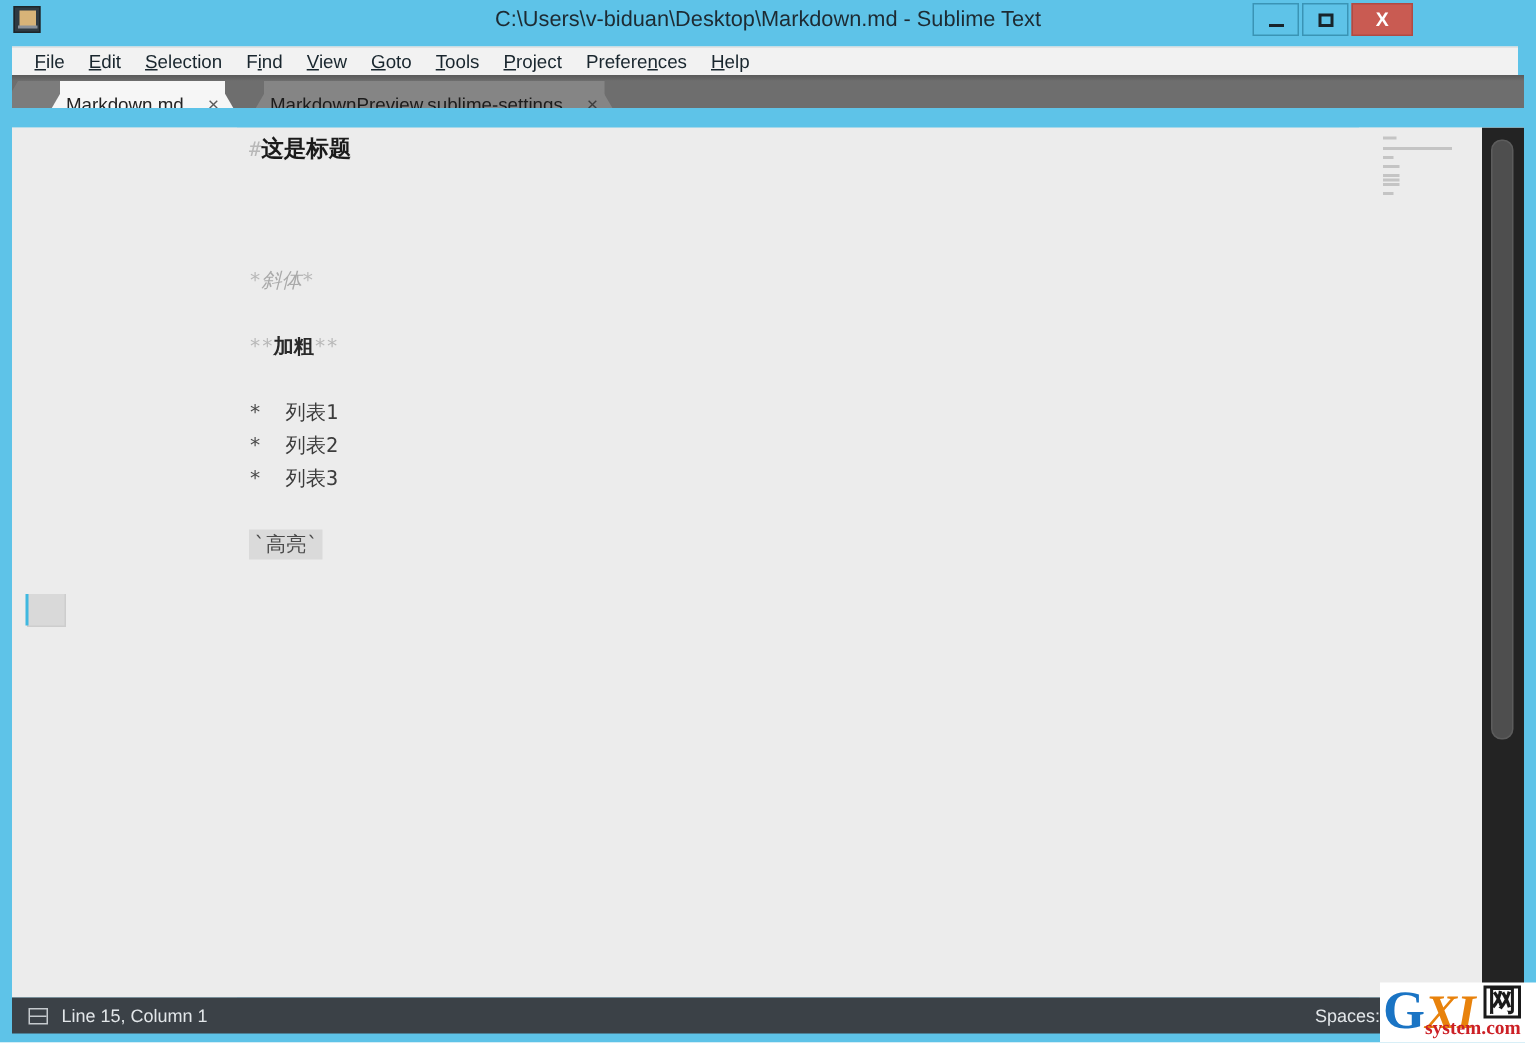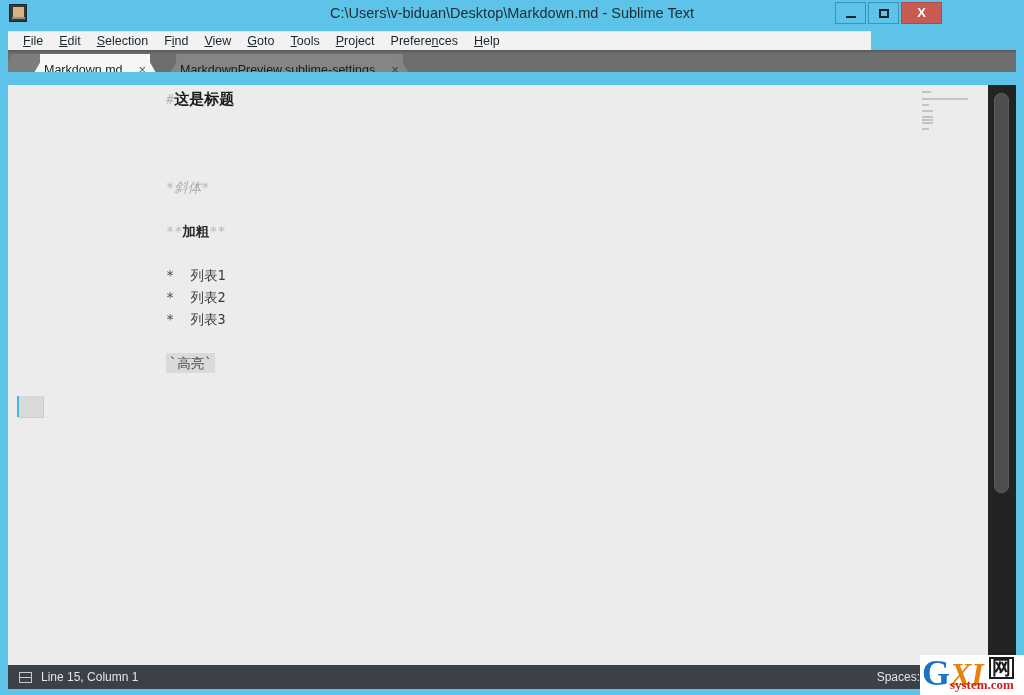--- a/index.html
+++ b/index.html
@@ -94,21 +94,21 @@
     left: 10px; top: 6px;
     width: 10px; height: 9px;
     border: 2px solid #17242b;
     box-sizing: border-box;
   }
 
   
   .menubar {
     position: absolute;
     left: 8px; top: 31px;
-    width: 863px; height: 19px;
+    width: 1004px; height: 19px;
     background: #f2f2f2;
     border-top: 1px solid #e2e2e2;
     display: flex;
     align-items: center;
     padding-left: 7px;
     box-sizing: border-box;
   }
   .menu-item {
     font-size: 12.5px;
     color: #19262e;

